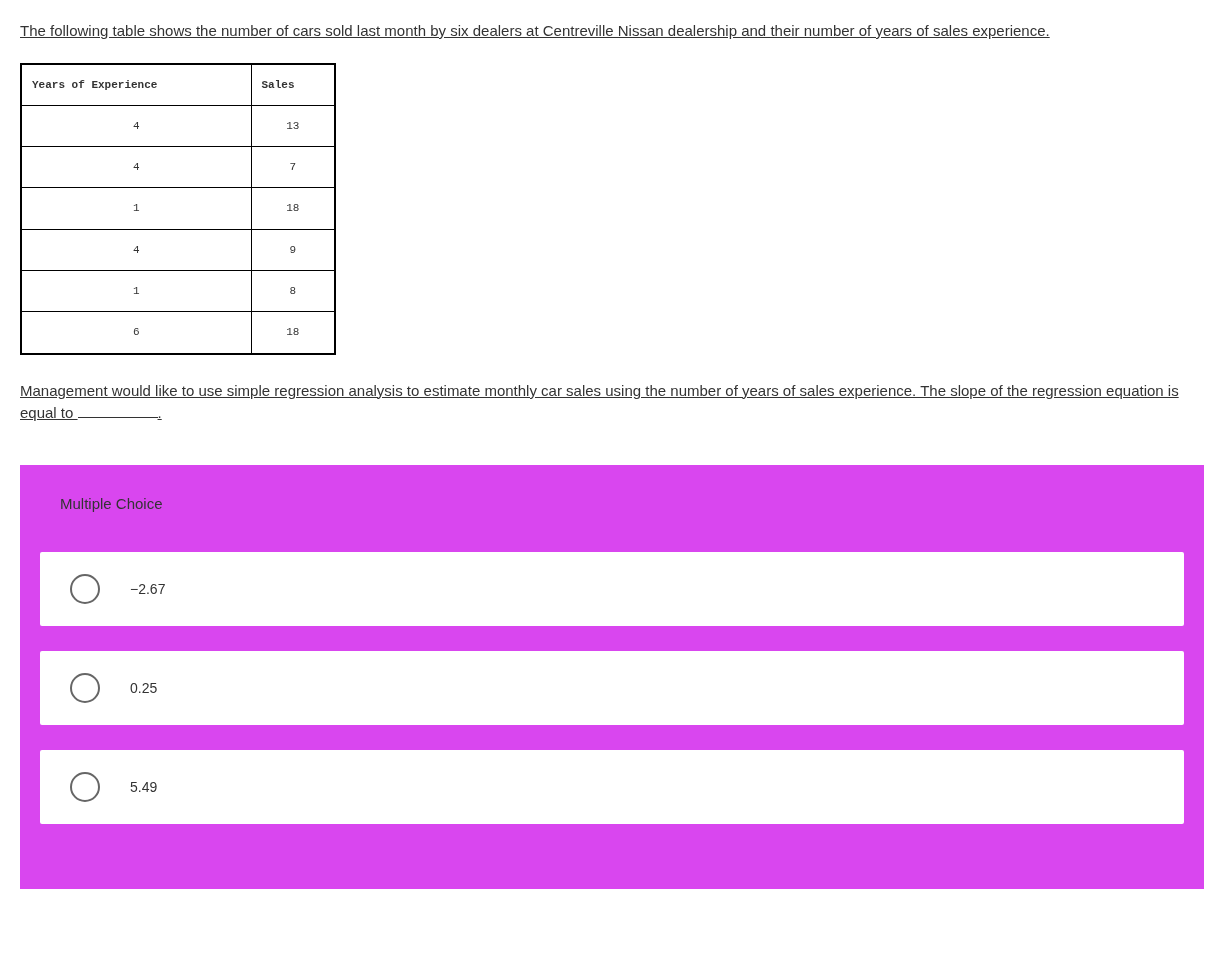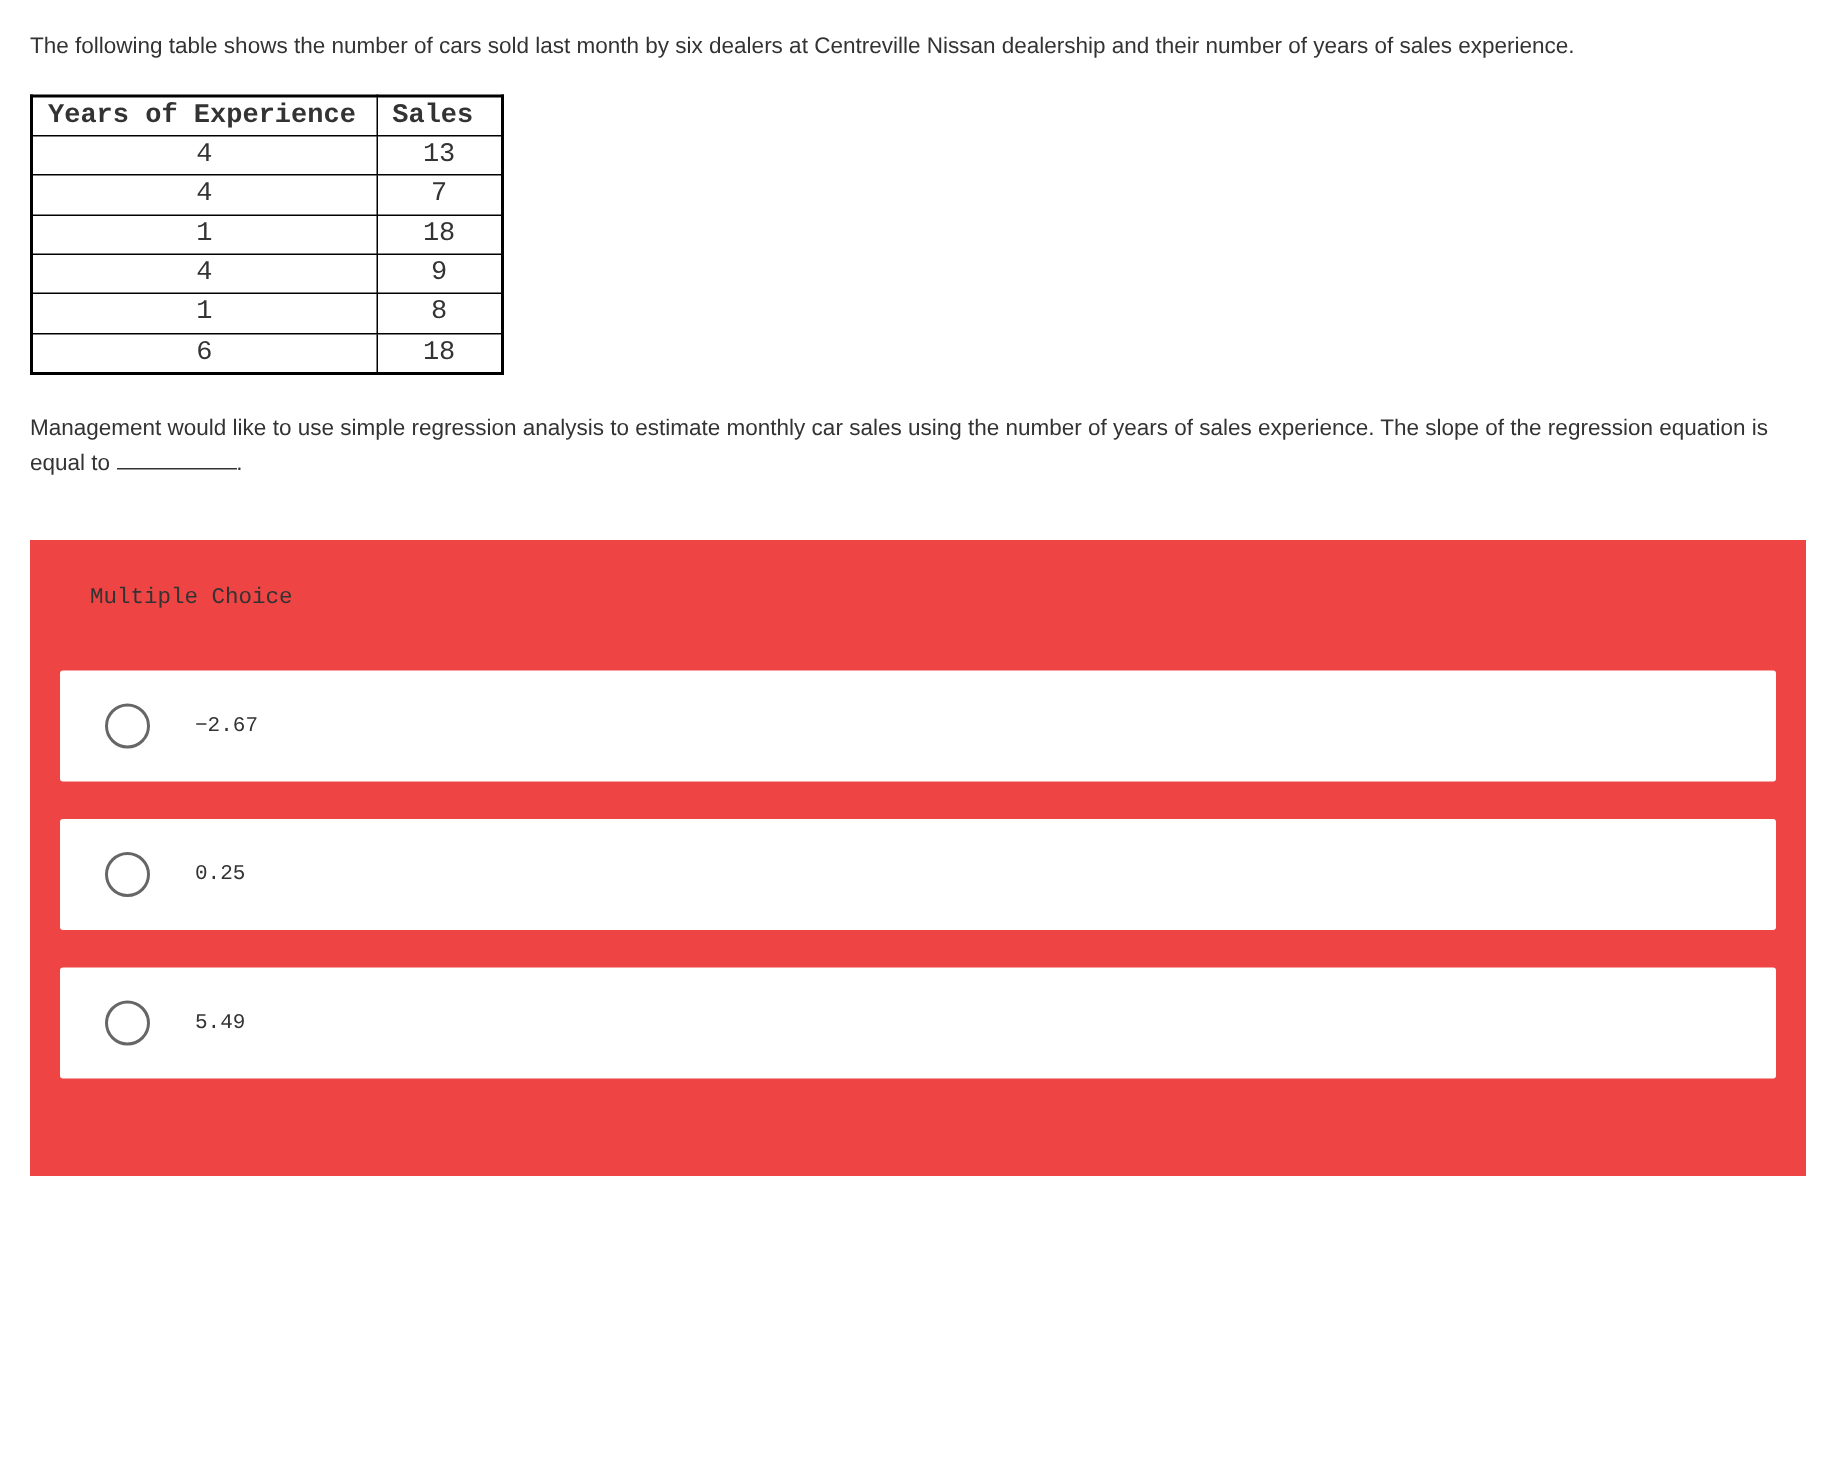--- a/index.html
+++ b/index.html
@@ -11,32 +11,33 @@
       font-family: Arial, Helvetica, sans-serif;
       font-size: 15px;
       color: #333;
       background: #fff;
       padding: 20px;
       width: 1224px;
     }
     .question-text {
       line-height: 1.5;
       margin-bottom: 20px;
+      text-decoration: underline;
     }
     .data-table {
       border-collapse: collapse;
       margin-bottom: 25px;
       border: 2px solid #000;
     }
     .data-table th, .data-table td {
       border: 1px solid #000;
-      padding: 1px 12px;
+      padding: 13px 12px;
       text-align: center;
       font-family: 'Courier New', Courier, monospace;
-      font-size: 18px;
+      font-size: 11px;
       line-height: 1.3;
     }
     .data-table th {
       font-weight: bold;
       text-align: left;
       padding-left: 8px;
       padding-right: 8px;
     }
     .data-table th:first-child {
       width: 230px;
@@ -55,24 +56,23 @@
       text-align: center;
       margin-left: 20px;
     }
     .blank-line {
       display: inline-block;
       border-bottom: 1px solid #333;
       width: 80px;
       vertical-align: baseline;
     }
     .mc-container {
-      background: #ef4444;
+      background: #d946ef;
       padding: 30px 0 40px 0;
       margin-top: 40px;
-      font-family: Liberation Mono, monospace;
     }
     .mc-title {
       padding-left: 40px;
       font-size: 15px;
       color: #333;
       margin-bottom: 40px;
     }
     .option-row {
       background: #fff;
       margin: 0 20px 25px 20px;

